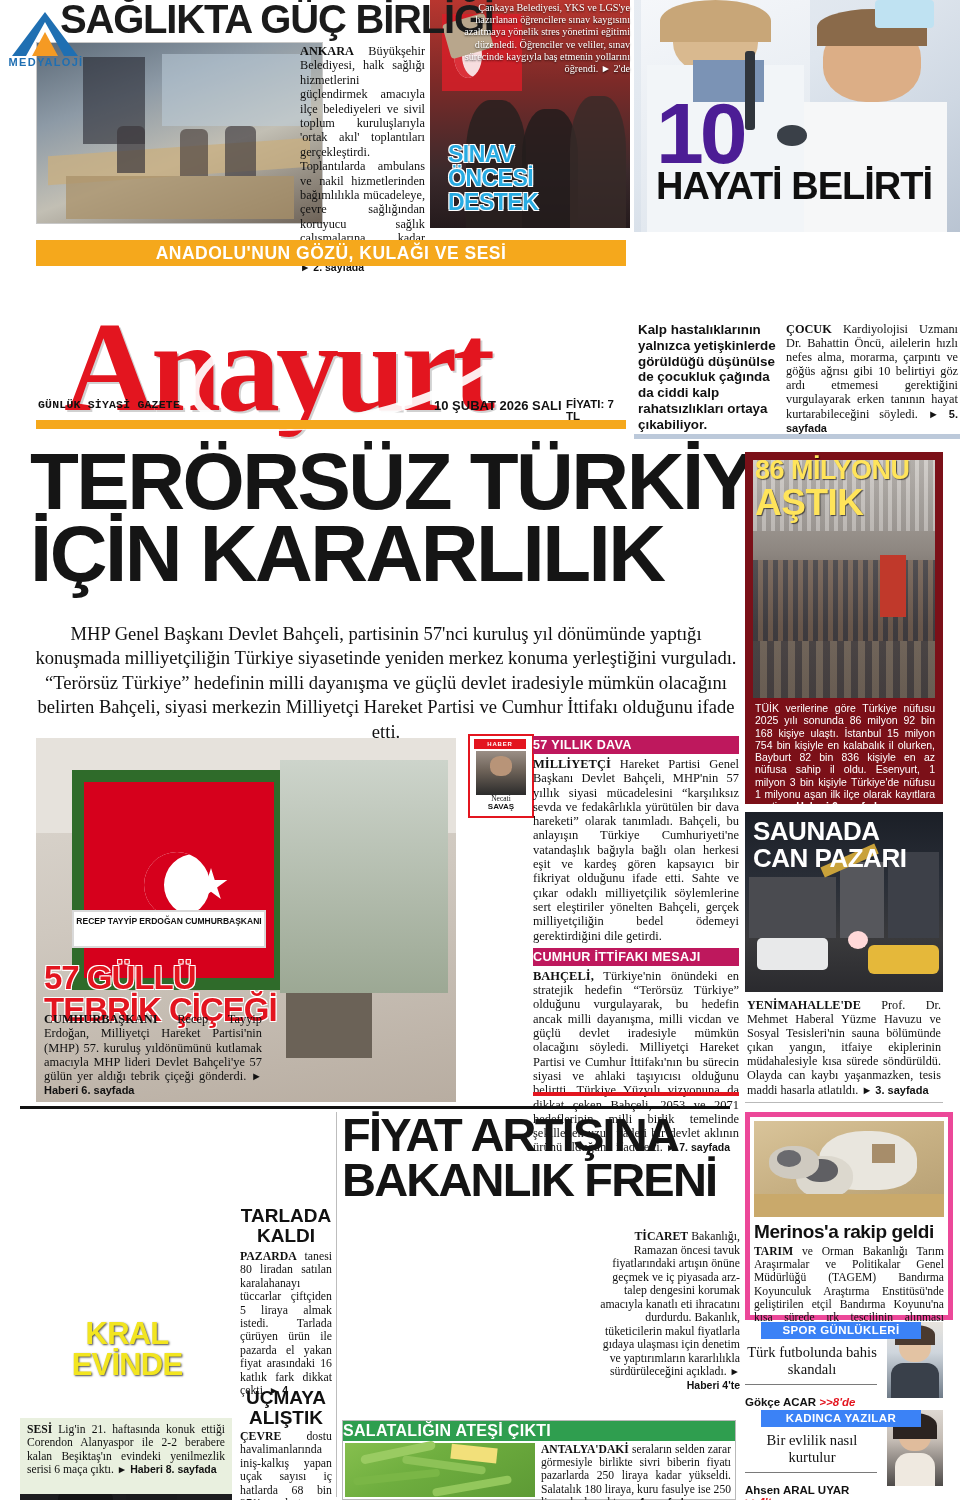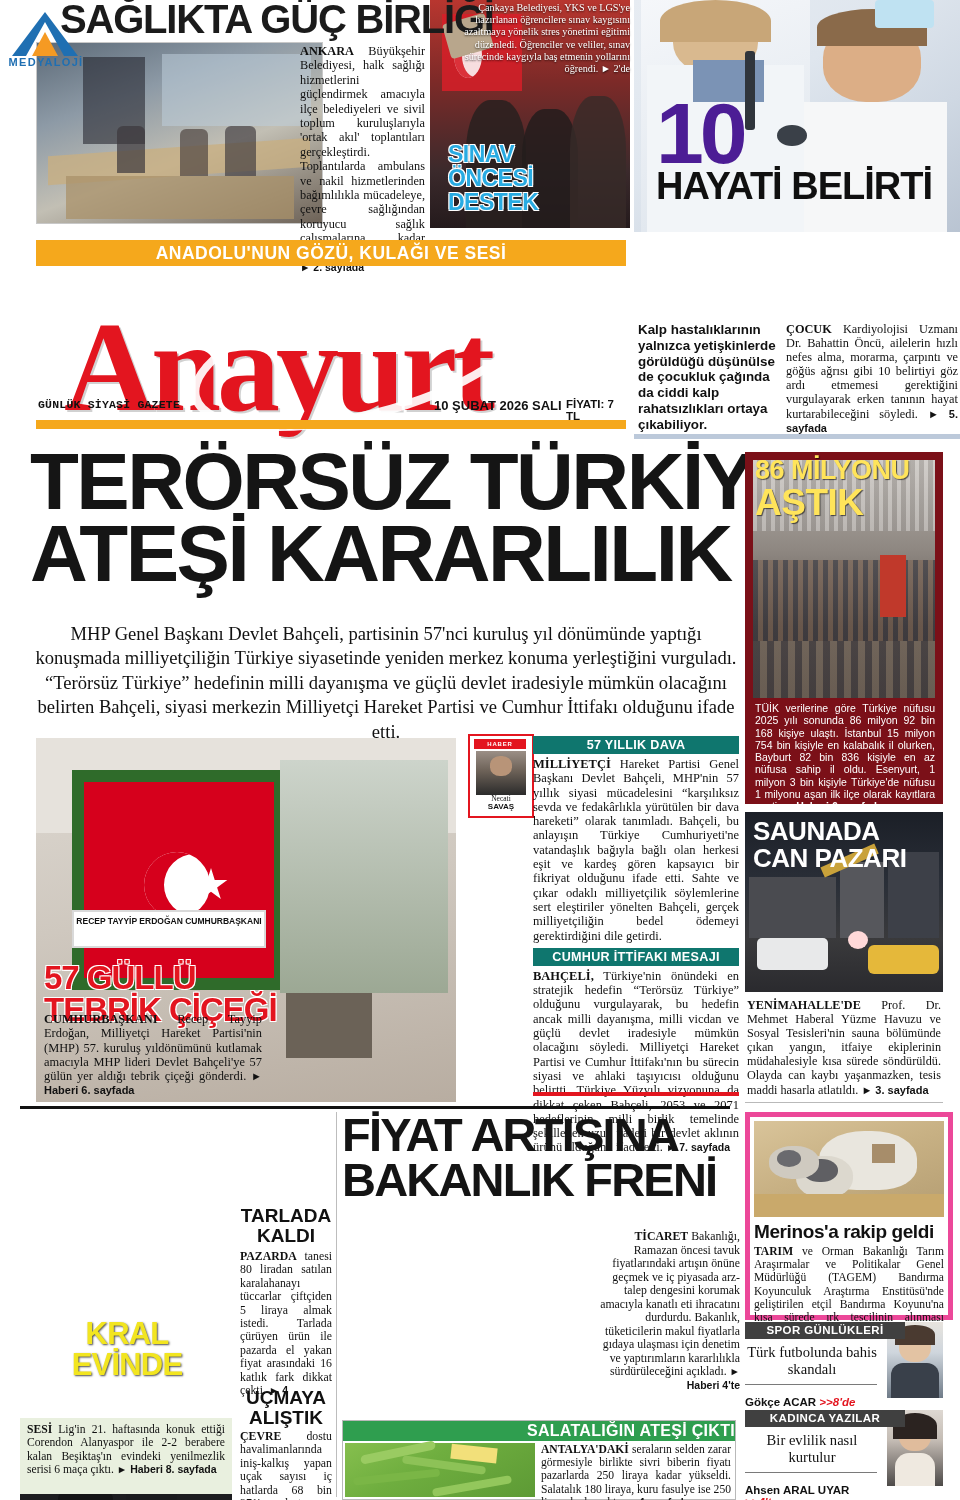--- a/index.html
+++ b/index.html
@@ -115,22 +115,22 @@
   #byline-tag{position:absolute;left:4px;top:3px;width:52px;height:10px;background:#e3151f;
      font-family:"Liberation Sans",sans-serif;font-weight:bold;font-size:6px;color:#fff;
      text-align:center;line-height:10px;letter-spacing:.8px;}
   #byline-photo{position:absolute;left:6px;top:15px;width:50px;height:44px;background:#4a4a4a;}
   #byline-name{position:absolute;left:0;top:58px;width:62px;text-align:center;font-size:7.5px;color:#111;line-height:9px;}
   #byline-surname{position:absolute;left:0;top:66px;width:62px;text-align:center;
      font-family:"Liberation Sans",sans-serif;font-weight:bold;font-size:8px;color:#111;}
 
   
   #story-col{left:533px;top:736px;width:206px;}
-  .redbar{background:#0f766e;color:#fff;font-family:"Liberation Sans",sans-serif;font-weight:bold;
-     font-size:12.6px;text-align:center;line-height:18px;height:18px;letter-spacing:.3px;}
+  .redbar{background:#be185d;color:#fff;font-family:"Liberation Sans",sans-serif;font-weight:bold;
+     font-size:12.6px;text-align:left;line-height:18px;height:18px;letter-spacing:.3px;}
   .storybody{font-size:12.5px;line-height:14.3px;color:#111;text-align:justify;margin-top:3px;}
   .storybody b{font-weight:bold;}
   .ref{font-family:"Liberation Sans",sans-serif;font-weight:bold;font-size:10.5px;}
   #story-underline{left:533px;top:1092px;width:206px;height:4px;background:#e3151f;}
 
   
   #milyon-box{left:745px;top:452px;width:198px;height:352px;background:#7b1018;}
   #milyon-photo{position:absolute;left:8px;top:8px;width:182px;height:238px;background:#6f6a66;}
   #milyon-title{position:absolute;left:10px;top:4px;width:180px;
      font-family:"Liberation Sans",sans-serif;font-weight:bold;font-size:27px;line-height:29px;
@@ -168,35 +168,35 @@
   
   #fiyat-headline{left:342px;top:1112px;width:400px;}
   #fiyat-headline .l1,#fiyat-headline .l2{
      font-family:"Liberation Sans",sans-serif;font-weight:bold;font-size:47px;line-height:45px;
      color:#141414;letter-spacing:-1.8px;white-space:nowrap;}
   #ticaret-body{left:600px;top:1230px;width:140px;font-size:11.8px;line-height:13.5px;color:#111;text-align:right;}
 
   
   #salatalik-box{left:342px;top:1420px;width:392px;height:78px;border:1px solid #b9b9b9;}
   #salatalik-bar{position:absolute;left:0;top:0;width:392px;height:20px;background:#2f9e4f;}
-  #salatalik-bar span{display:block;text-align:right;line-height:20px;
+  #salatalik-bar span{display:block;text-align:left;line-height:20px;
      font-family:"Liberation Sans",sans-serif;font-weight:bold;font-size:16px;color:#fff;letter-spacing:.3px;}
   #salatalik-photo{position:absolute;left:2px;top:22px;width:190px;height:54px;background:#7db84a;}
   #salatalik-body{position:absolute;left:198px;top:22px;width:190px;font-size:11.6px;line-height:13.2px;color:#111;text-align:justify;}
 
   
   #merinos-box{left:745px;top:1112px;width:198px;height:198px;border:5px solid #ec4899;}
   #merinos-photo{position:absolute;left:4px;top:4px;width:190px;height:96px;background:#c9b38a;}
   #merinos-title{position:absolute;left:4px;top:104px;width:190px;
      font-family:"Liberation Sans",sans-serif;font-weight:bold;font-size:19px;line-height:21px;color:#111;letter-spacing:-.4px;}
   #merinos-body{position:absolute;left:4px;top:128px;width:190px;font-size:11.6px;line-height:13.2px;color:#111;text-align:justify;}
 
   
   .col-box{position:absolute;left:745px;width:198px;height:84px;background:#fff;}
-  .col-bar{position:absolute;left:0;top:0;width:160px;height:17px;background:#404040;}
+  .col-bar{position:absolute;left:16px;top:0;width:160px;height:17px;background:#3b82f6;}
   .col-bar span{display:block;text-align:center;line-height:17px;
      font-family:"Liberation Sans",sans-serif;font-weight:bold;font-size:11.5px;color:#fff;letter-spacing:.4px;}
   .col-title{position:absolute;left:2px;top:22px;width:130px;text-align:center;
      font-size:14.6px;line-height:17px;color:#111;}
   .col-photo{position:absolute;right:0;top:0;width:56px;height:76px;background:#9aa6b4;}
   .col-rule{position:absolute;left:0;top:62px;width:132px;height:1px;background:#7a7a7a;}
   .col-author{position:absolute;left:0;top:74px;width:140px;
      font-family:"Liberation Sans",sans-serif;font-weight:bold;font-size:11.5px;color:#111;}
   .col-author i{font-style:italic;color:#e3151f;}
   #col1{top:1322px;}
@@ -281,21 +281,21 @@
     <div id="heart-lead">Kalp hastalıklarının yalnızca yetişkinlerde görüldüğü düşünülse de çocukluk çağında da ciddi kalp rahatsızlıkları ortaya çıkabiliyor.</div>
     <div id="heart-body">
       <b>ÇOCUK</b><span> Kardiyolojisi Uzmanı Dr. Bahattin Öncü, ailelerin hızlı nefes alma, morarma, çarpıntı ve göğüs ağrısı gibi 10 belirtiyi göz ardı etmemesi gerektiğini vurgulayarak erken tanının hayat kurtarabileceğini söyledi.</span>
       <b class="sans" style="font-size:11px;">► 5. sayfada</b>
     </div>
   </div>
   <div class="abs" id="heart-rule"></div>
 
   <div class="abs" id="main-headline">
     <div class="l1">TERÖRSÜZ TÜRKİYE</div>
-    <div class="l2">ATEŞİ KARARLILIK</div>
+    <div class="l2">İÇİN KARARLILIK</div>
   </div>
   <div class="abs" id="main-lead">MHP Genel Başkanı Devlet Bahçeli, partisinin 57'nci kuruluş yıl dönümünde yaptığı konuşmada milliyetçiliğin Türkiye siyasetinde yeniden merkez konuma yerleştiğini vurguladı. “Terörsüz Türkiye” hedefinin milli dayanışma ve güçlü devlet iradesiyle mümkün olacağını belirten Bahçeli, siyasi merkezin Milliyetçi Hareket Partisi ve Cumhur İttifakı olduğunu ifade etti.</div>
 
   <div class="abs photo" id="bahceli-photo" style="background:linear-gradient(170deg,#ded9d2 0%,#cfc8bf 45%,#b8ada1 100%);">
     <div class="abs" style="left:0;top:0;width:100%;height:26%;background:#e6e2dc;"></div>
     <div id="flag-panel">
       <div id="flag-moon"></div>
       <div id="flag-star"></div>
     </div>
     <div id="flag-ribbon">

